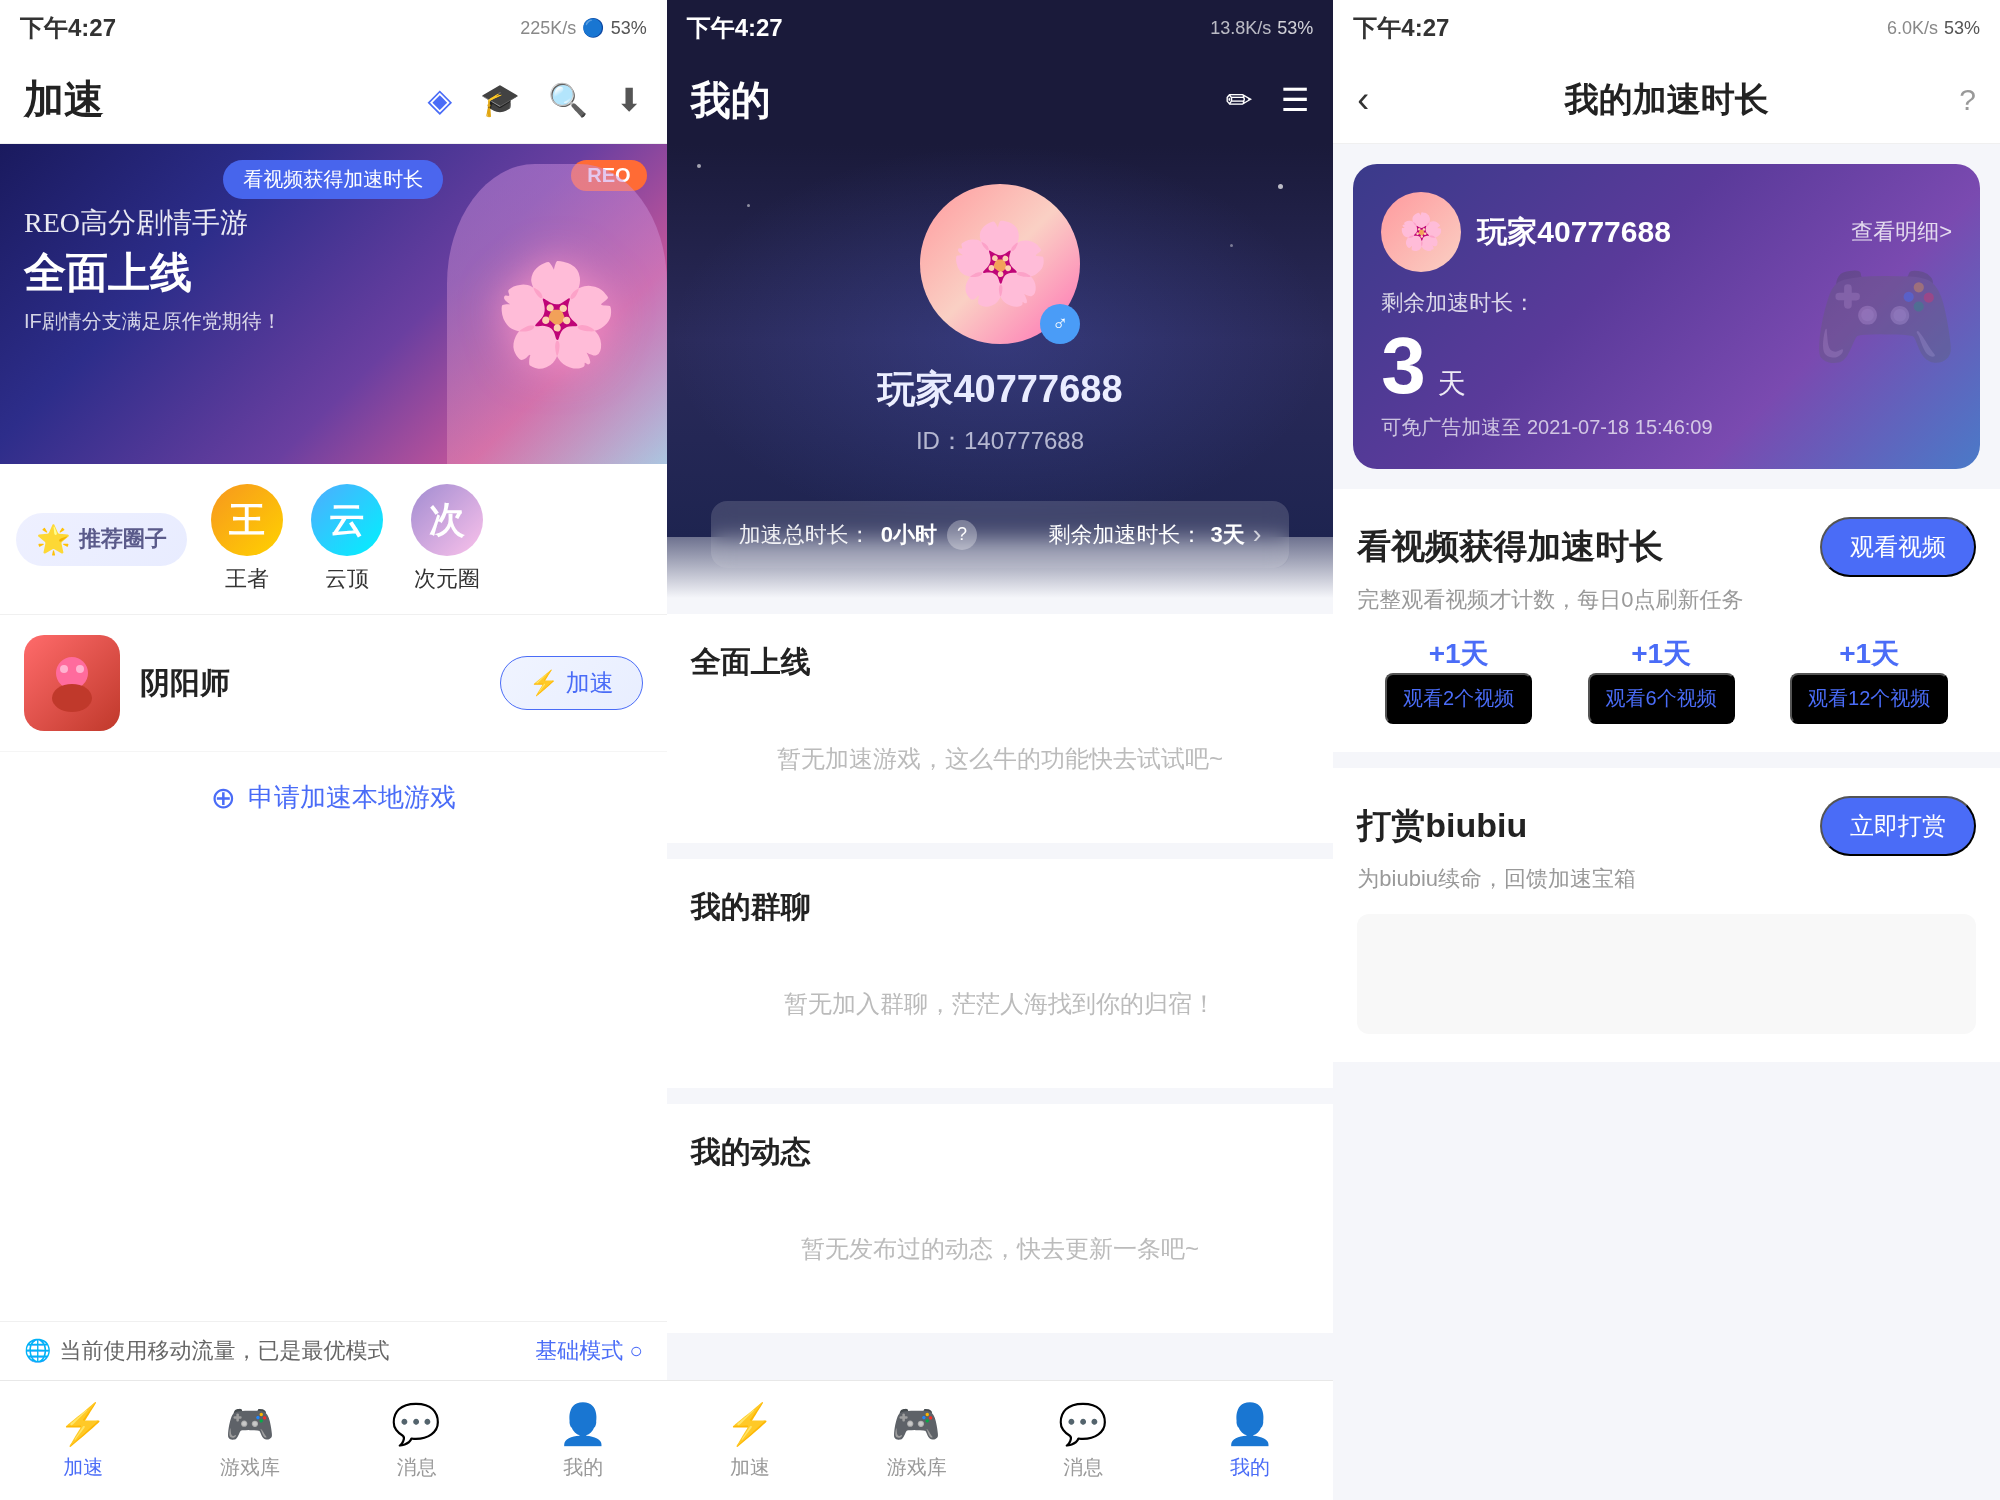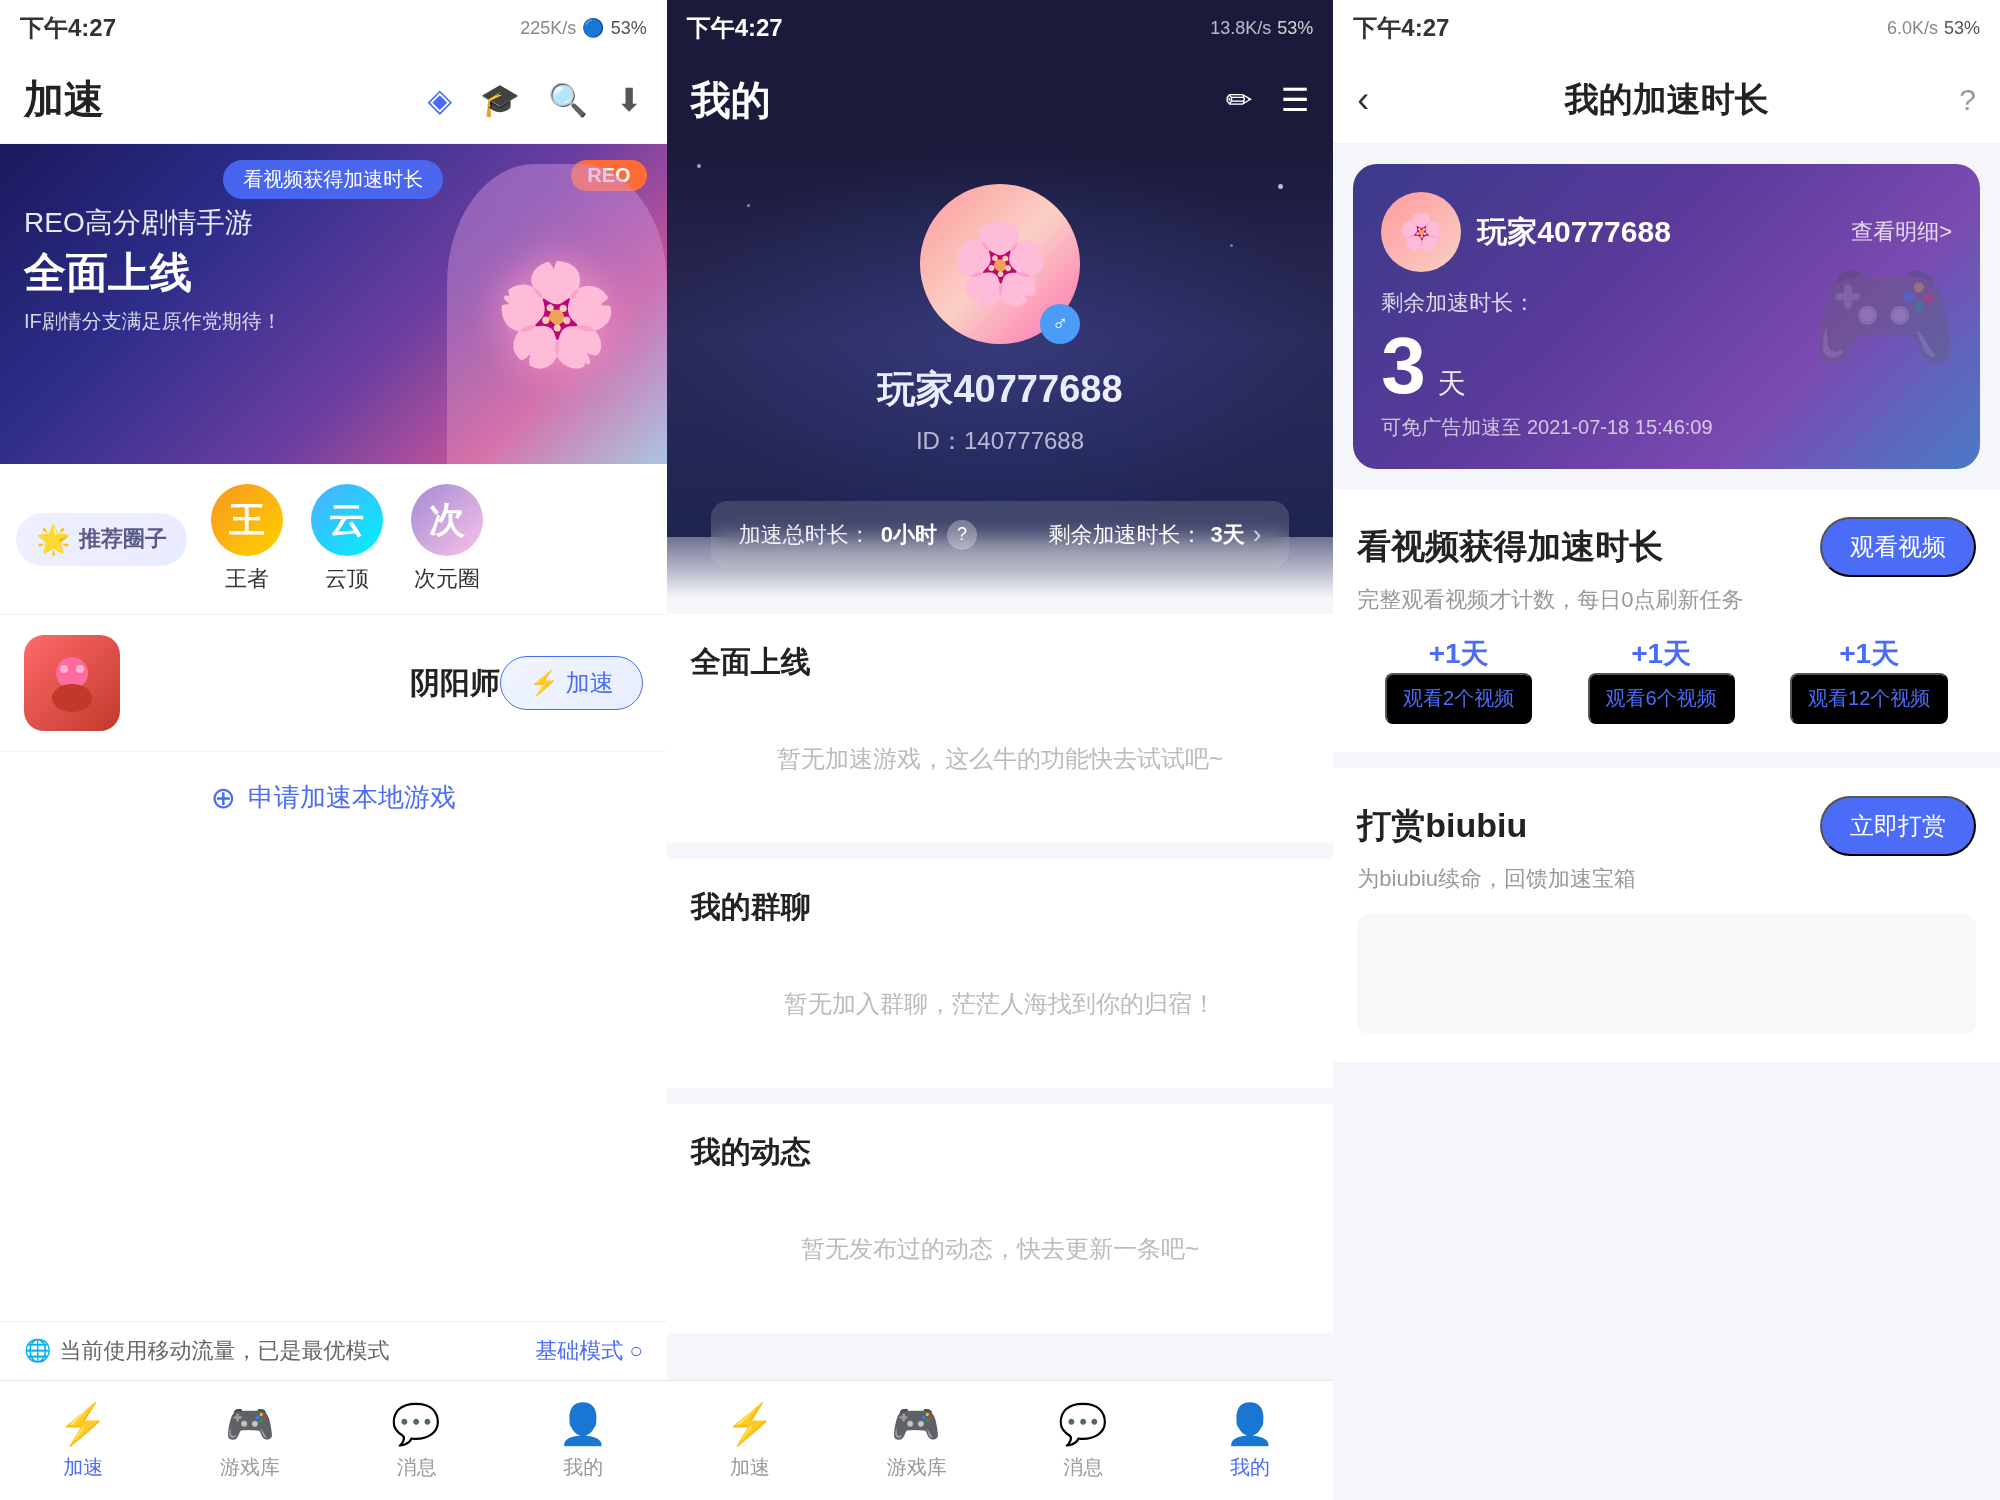--- a/index.html
+++ b/index.html
@@ -80,20 +80,21 @@
     }
     .banner-text {
       position: absolute;
       top: 60px;
       left: 24px;
     }
     .banner-text-top {
       font-size: 28px;
       color: rgba(255,255,255,0.9);
       margin-bottom: 8px;
+      font-family: Liberation Serif, serif;
     }
     .banner-text-main {
       font-size: 42px;
       font-weight: 900;
       color: #fff;
       line-height: 1.1;
       margin-bottom: 12px;
     }
     .banner-text-sub {
       font-size: 20px;
@@ -153,21 +154,21 @@
       height: 96px;
       border-radius: 20px;
       object-fit: cover;
       flex-shrink: 0;
       background: linear-gradient(135deg, #ff6b6b, #c0392b);
       display: flex;
       align-items: center;
       justify-content: center;
       font-size: 40px;
     }
-    .game-name { font-size: 30px; font-weight: 600; color: #222; margin-left: 20px; flex: 1; text-align: right; }
+    .game-name { font-size: 30px; font-weight: 600; color: #222; margin-left: 20px; flex: 1; }
     .game-speed-btn {
       background: linear-gradient(135deg, #f0f4ff, #e8eeff);
       color: #4a6cf7;
       border: 1.5px solid #4a6cf7;
       border-radius: 30px;
       padding: 10px 28px;
       font-size: 24px;
       cursor: pointer;
       display: flex;
       align-items: center;

